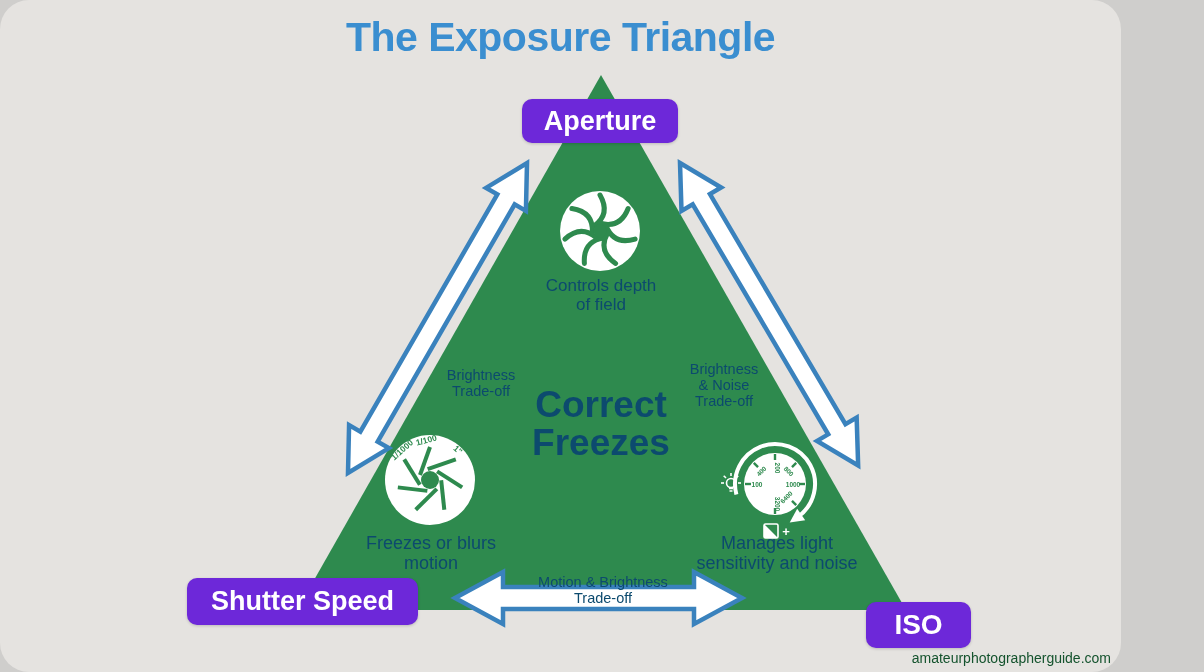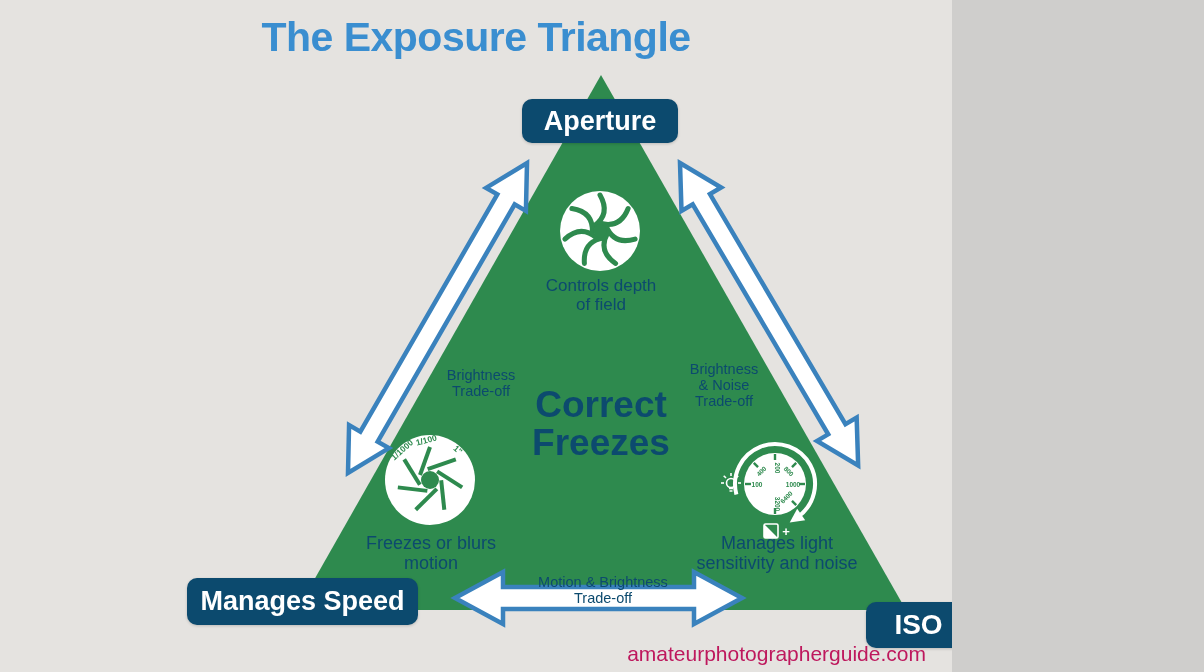--- a/index.html
+++ b/index.html
@@ -1,50 +1,50 @@
 <!DOCTYPE html>
 <html><head>
 <meta charset="utf-8">
 <style>
   html,body{margin:0;padding:0;background:#cfcecc;}
   .stage{
-    position:relative;width:952px;height:672px;overflow:hidden;
-    background:#e5e3e0;font-family:"Liberation Sans",sans-serif;
+    position:relative;width:1121px;height:672px;overflow:hidden;
+    background:#e5e3e0;font-family:"Liberation Sans",sans-serif;border-radius:29px;
     -webkit-font-smoothing:antialiased;
   }
   .abs{position:absolute;}
   .page-title{
     left:0;right:0;top:14px;text-align:center;
     font-size:41px;font-weight:700;color:#3a8ed0;letter-spacing:-0.5px;
   }
   svg.layer{position:absolute;left:0;top:0;}
   .pill{
     position:absolute;display:flex;align-items:center;justify-content:center;
-    background:#0c4a6e;color:#ffffff;font-weight:700;border-radius:10px;
+    background:#6d28d9;color:#ffffff;font-weight:700;border-radius:10px;
     box-shadow:0 1px 3px rgba(0,0,0,.18);
   }
   .pill.aperture{left:522px;top:99px;width:156px;height:44px;font-size:27px;}
   .pill.shutter{left:187px;top:578px;width:231px;height:47px;font-size:27px;}
   .pill.iso{left:866px;top:602px;width:105px;height:46px;font-size:28px;}
   .wtxt{
     position:absolute;color:#0c4a6e;text-align:center;white-space:pre-line;
   }
   .desc{font-size:18px;line-height:1.12;}
   .tradeoff{font-size:14.5px;line-height:1.1;margin-top:24px;}
   .center-label{
     left:451px;top:386px;width:300px;font-size:37px;font-weight:700;line-height:1.03;
   }
   .controls-depth{left:501px;top:277px;width:200px;font-size:17px;line-height:1.1;}
   .freezes{left:331px;top:533px;width:200px;}
   .manages{left:652px;top:533px;width:250px;}
   .to-left{left:411px;top:344px;width:140px;}
   .to-right{left:654px;top:338px;width:140px;}
   .to-bottom{left:503px;top:551px;width:200px;}
   .watermark{
-    position:absolute;right:26px;bottom:6px;font-size:21px;color:#be185d;
+    position:absolute;right:10px;bottom:6px;font-size:14px;color:#14532d;
   }
 </style>
 </head>
 <body>
 
 <div class="stage">
 
   <div class="abs page-title">The Exposure Triangle</div>
 
   <svg class="layer" width="1204" height="672" viewBox="0 0 1204 672">
@@ -133,21 +133,21 @@
 
       <g transform="translate(-4,47)">
         <rect x="-7" y="-7" width="14" height="14" rx="1.5" fill="none" stroke="#ffffff" stroke-width="1.6"></rect>
         <polygon points="-7,7 7,7 -7,-7" fill="#ffffff"></polygon>
         <text x="15" y="5" font-size="13" font-weight="700" fill="#ffffff" text-anchor="middle">+</text>
       </g>
     </g>
   </svg>
 
   <div class="pill aperture">Aperture</div>
-  <div class="pill shutter">Manages Speed</div>
+  <div class="pill shutter">Shutter Speed</div>
   <div class="pill iso">ISO</div>
 
   <div class="wtxt center-label">Correct
 Freezes</div>
   <div class="wtxt controls-depth">Controls depth
 of field</div>
   <div class="wtxt desc freezes">Freezes or blurs
 motion</div>
   <div class="wtxt desc manages">Manages light
 sensitivity and noise</div>

